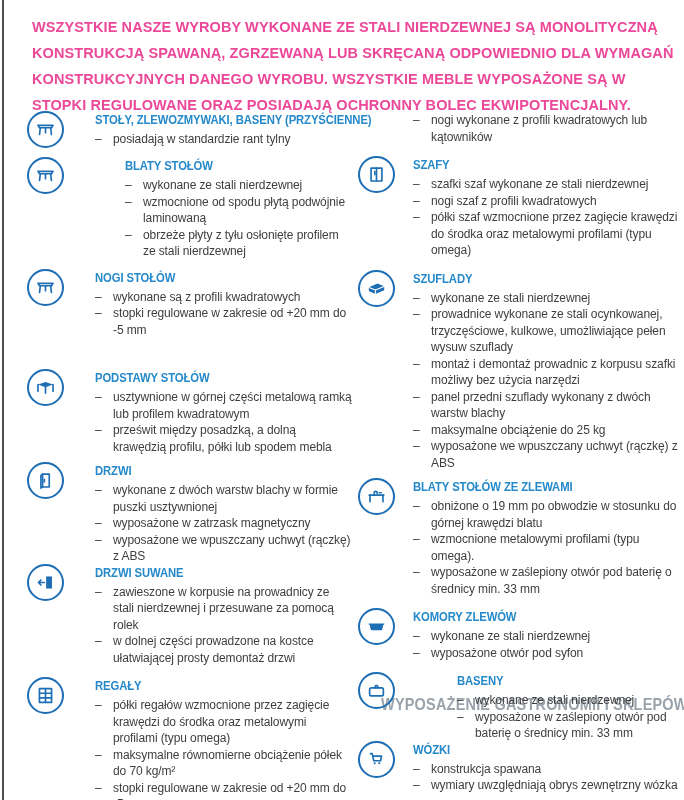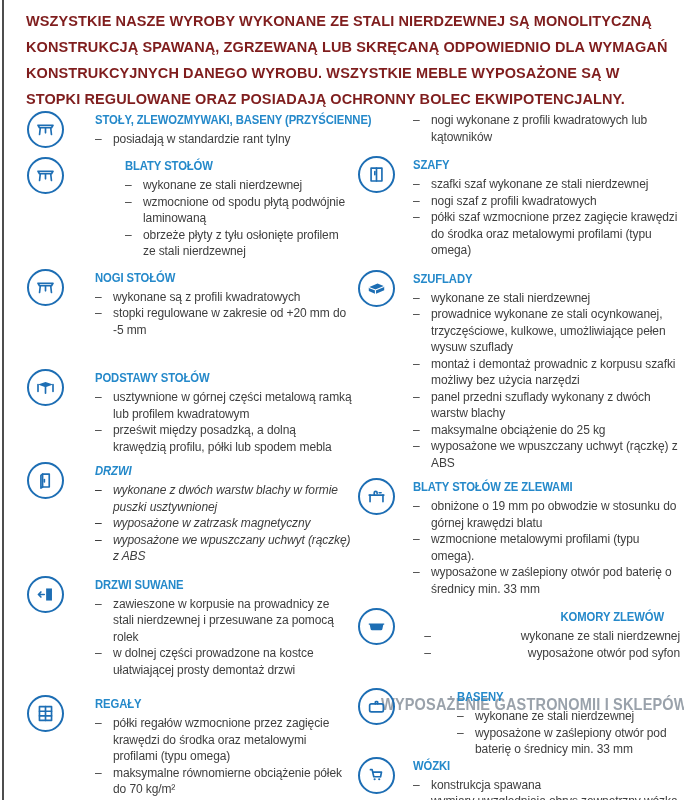--- a/index.html
+++ b/index.html
@@ -1,37 +1,37 @@
 <!DOCTYPE html>
 <html><head>
 <meta charset="utf-8">
 <style>
   html,body{margin:0;padding:0;background:#ffffff;}
   body{width:684px;height:800px;position:relative;overflow:hidden;
        font-family:"Liberation Sans",sans-serif;-webkit-font-smoothing:antialiased;}
   .page{position:absolute;inset:0;background:#ffffff;}
   .page-edge{position:absolute;left:2px;top:0;width:2px;height:800px;background:#4d4d4d;z-index:2;}
-  .intro{position:absolute;left:22px;top:4px;width:642px;margin:4px;
-         font-size:14.5px;font-weight:bold;color:#7f1d1d;line-height:26px;letter-spacing:0.1px;z-index:1;}
+  .intro{position:absolute;left:22px;top:4px;width:642px;margin:10px;
+         font-size:14.5px;font-weight:bold;color:#ec4899;line-height:26px;letter-spacing:0.1px;z-index:1;}
   .columns{position:absolute;left:0;top:112px;width:684px;display:flex;z-index:1;}
   .col{box-sizing:border-box;}
   .col.left{width:356px;padding-left:27px;padding-right:4px;}
   .col.right{width:328px;padding-right:4px;padding-left:2px;}
   .section{display:flex;}
   .col.left  .section:nth-child(1){margin-bottom:10px;}
   .col.left  .section:nth-child(2){margin-bottom:10px;gap:30px;}
   .col.left  .section:nth-child(3){margin-bottom:32px;}
   .col.left  .section:nth-child(4){margin-bottom:8px;}
-  .col.left  .section:nth-child(5){margin-bottom:12px;font-style:italic;}
-  .col.left  .section:nth-child(6){margin-bottom:18px;}
+  .col.left  .section:nth-child(5){margin-bottom:0;}
+  .col.left  .section:nth-child(6){margin-bottom:12px;}
   .col.right .section:nth-child(1){margin-bottom:12px;}
   .col.right .section:nth-child(2){margin-bottom:12px;}
   .col.right .section:nth-child(3){margin-bottom:8px;}
   .col.right .section:nth-child(4){margin-bottom:12px;}
-  .col.right .section:nth-child(5){margin-bottom:28px;text-align:right;}
+  .col.right .section:nth-child(5){margin-bottom:12px;}
   .col.right .section:nth-child(6){gap:44px;}
   .icon-cell{flex:none;}
   .col.left  .icon-cell{width:68px;}
   .col.right .icon-cell{width:55px;}
   .icon-circle{display:flex;align-items:center;justify-content:center;
                width:33px;height:33px;border:2.4px solid #1d6eb4;border-radius:50%;margin-top:-1px;}
   .text-cell{flex:1;min-width:0;}
   .sec-title{margin:0 0 2px 0;font-size:12px;font-weight:bold;color:#2589ca;line-height:17px;
              letter-spacing:-0.1px;white-space:nowrap;transform:scaleX(0.94);transform-origin:left;}
   .bullet{display:flex;font-size:12px;color:#3e3e3e;line-height:16.5px;}

